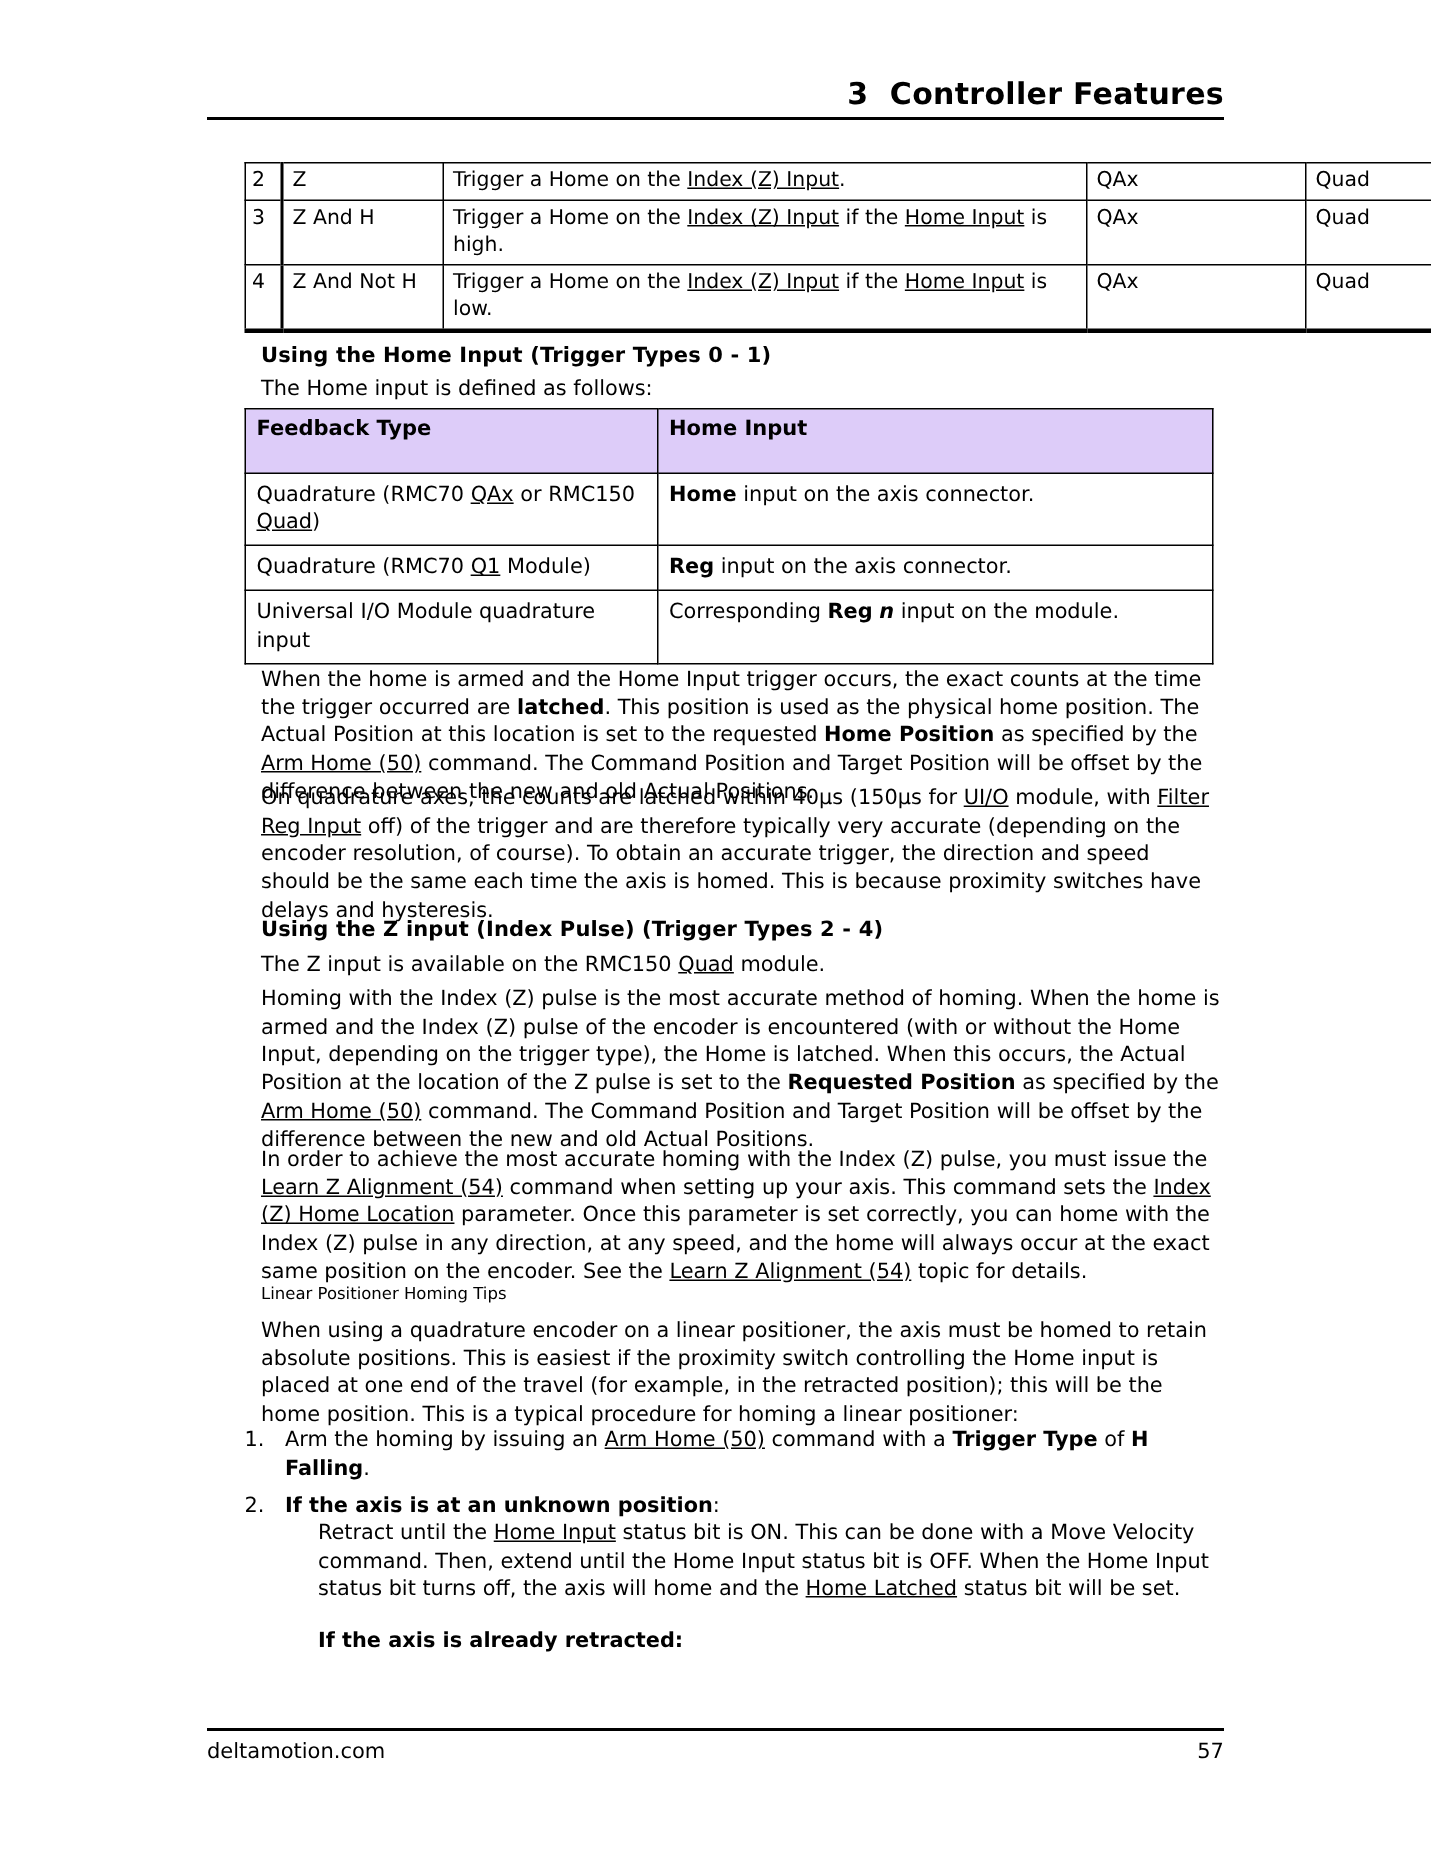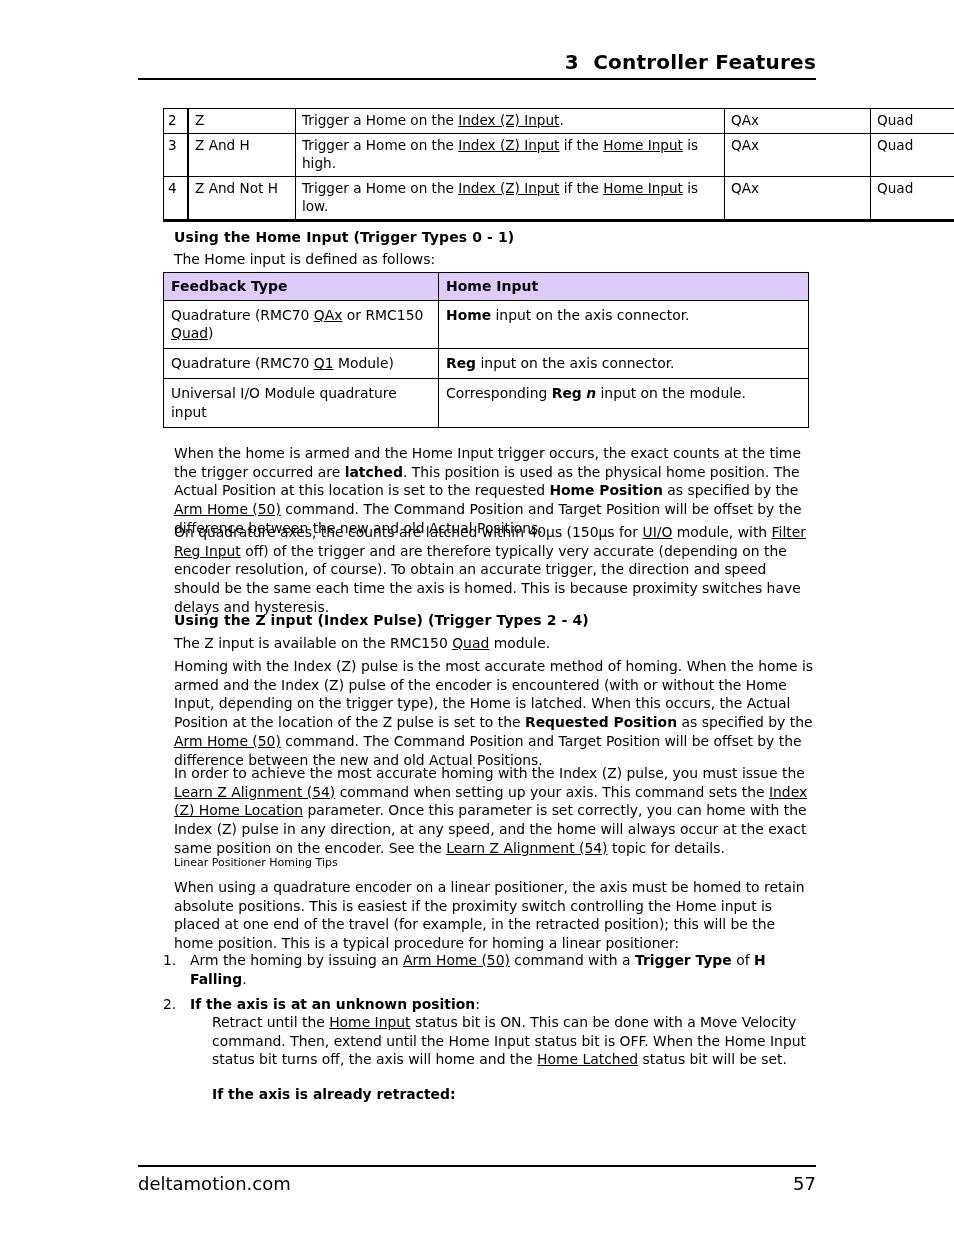--- a/index.html
+++ b/index.html
@@ -114,21 +114,21 @@
     padding: 5px 7px 6px 7px;
     vertical-align: top;
     text-align: left;
     font-weight: normal;
   }
   .home-table thead th {
     background: #ddccf9;
     font-weight: bold;
     font-size: 14px;
     padding-top: 4px;
-    padding-bottom: 5px;
+    padding-bottom: 20px;
   }
   .home-table col.c-a { width: 275px; }
   .home-table col.c-b { width: 370px; }
   .home-table tr.tall td { height: 36px; }
 
   
   .u { text-decoration: underline; }
   .b { font-weight: bold; }
   .bi { font-weight: bold; font-style: italic; }
 
@@ -163,23 +163,22 @@
   }
 
   
   .page-footer {
     position: absolute;
     left: 138px;
     top: 1152px;
     width: 678px;
     border-top: 2px solid #000;
     padding-top: 6px;
-    font-size: 18px;
+    font-size: 14px;
     box-sizing: border-box;
-    margin-top: 13px;
   }
   .page-footer .f-left  { float: left; }
   .page-footer .f-right { float: right; }
   .page-footer:after { content: ""; display: block; clear: both; }
 </style>
 </head>
 <body>
 
 <div class="page">
 

